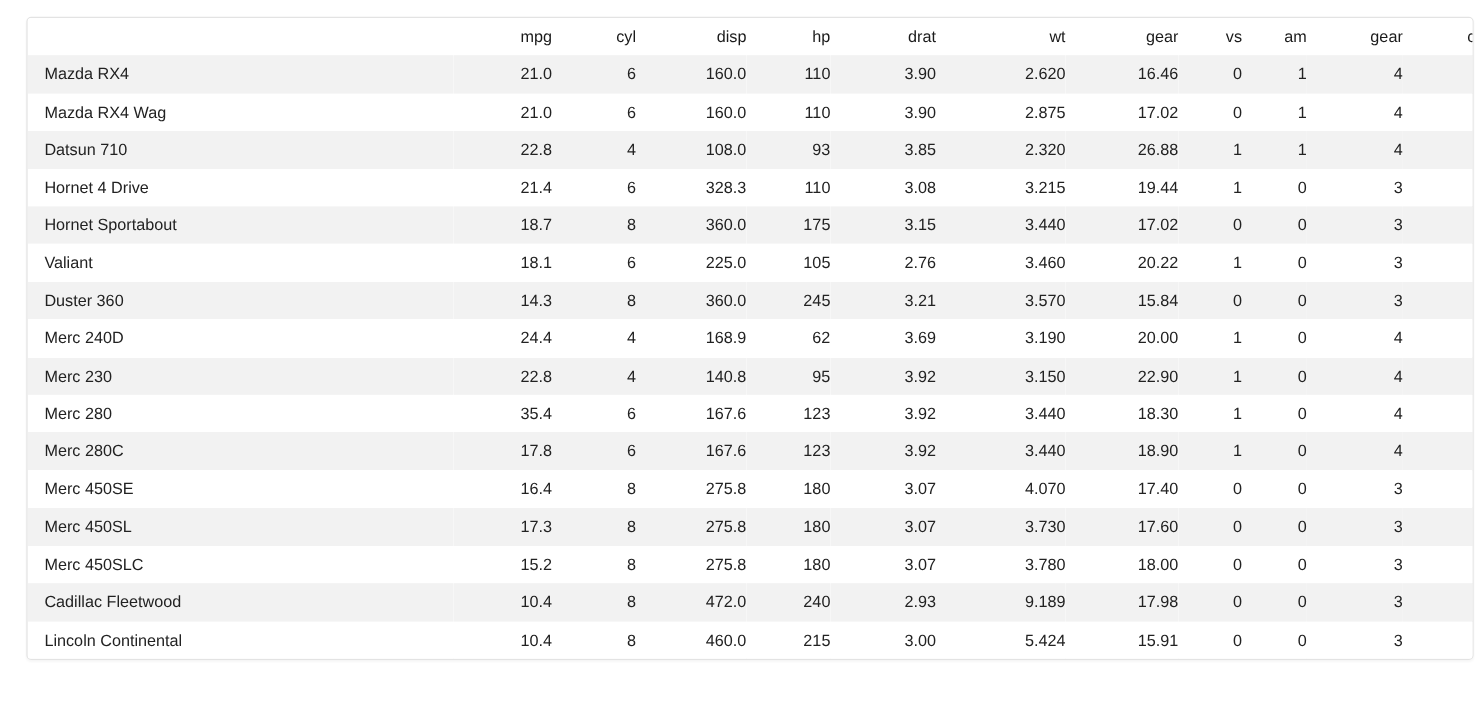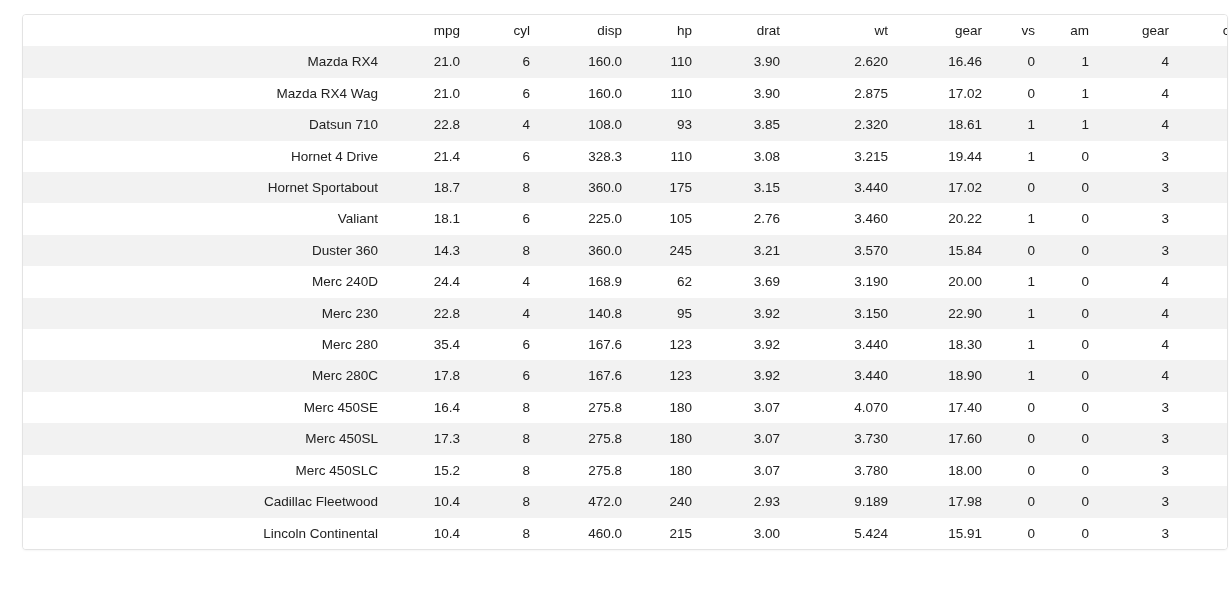--- a/index.html
+++ b/index.html
@@ -59,21 +59,21 @@
   thead th.rowname-col {
     text-align: left;
     padding-left: 14px;
     padding-right: 0;
   }
   tbody td {
     text-align: right;
     padding-right: 14px;
   }
   tbody td.rowname {
-    text-align: right;
+    text-align: left;
     padding-left: 14px;
     padding-right: 0;
     color: #222222;
   }
   tbody tr.odd td {
     background: #f2f2f2;
   }
   tbody tr.even td {
     background: #ffffff;
   }
@@ -157,21 +157,21 @@
             <td>4</td>
           </tr>
           <tr class="odd">
             <td class="rowname">Datsun 710</td>
             <td>22.8</td>
             <td>4</td>
             <td>108.0</td>
             <td>93</td>
             <td>3.85</td>
             <td>2.320</td>
-            <td>18.61</td>
+            <td>26.88</td>
             <td>1</td>
             <td>1</td>
             <td>4</td>
             <td>1</td>
           </tr>
           <tr class="even">
             <td class="rowname">Hornet 4 Drive</td>
             <td>21.4</td>
             <td>6</td>
             <td>328.3</td>

